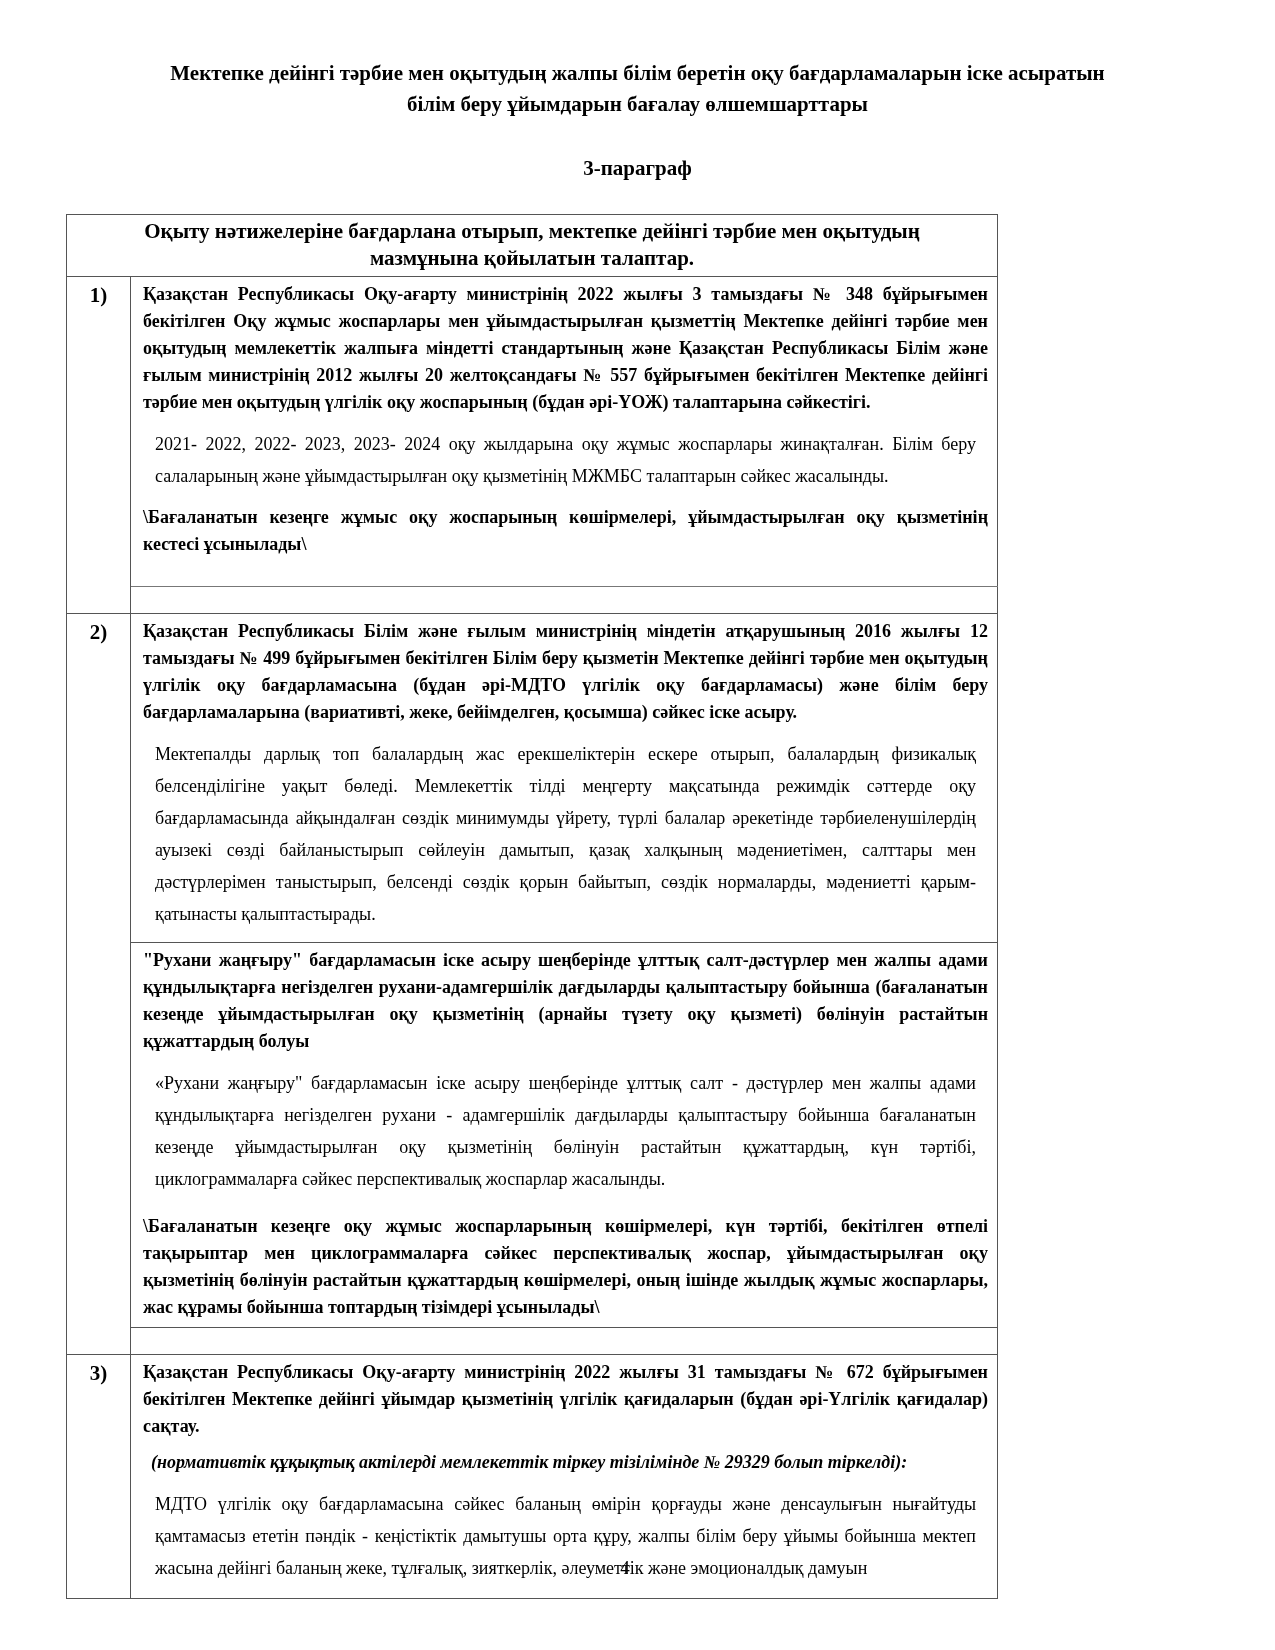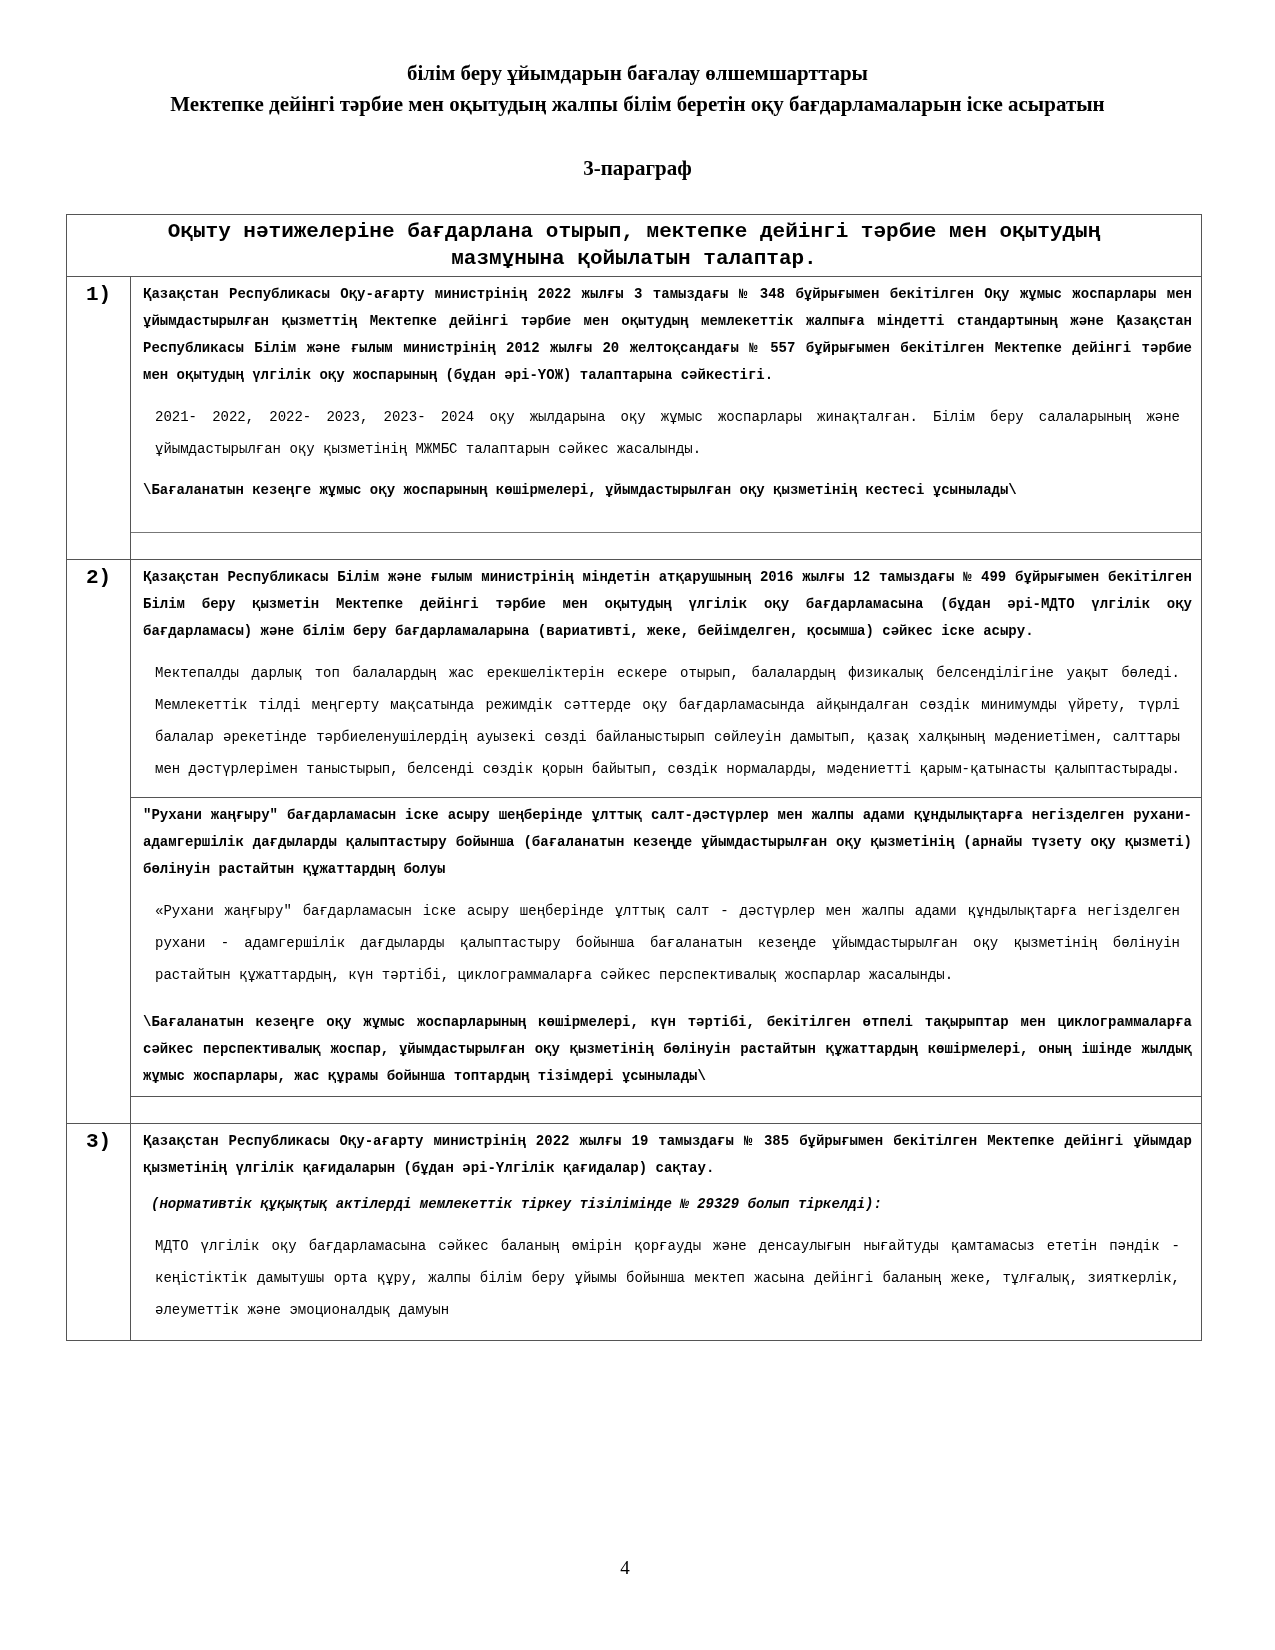--- a/index.html
+++ b/index.html
@@ -9,56 +9,56 @@
   }
   .title {
     position: absolute; left: 60px; width: 1155px; top: 58px;
     text-align: center; font-weight: bold; font-size: 21px; line-height: 31px;
   }
   .para-label {
     position: absolute; left: 60px; width: 1155px; top: 155px;
     text-align: center; font-weight: bold; font-size: 21px; line-height: 26px;
   }
   .doc-table {
-    position: absolute; left: 66px; top: 214px; width: 1136px;
-    border-collapse: collapse; table-layout: fixed; font-family: Liberation Mono, monospace;
+    position: absolute; left: 66px; top: 214px; width: 932px;
+    border-collapse: collapse; table-layout: fixed;
   }
   .doc-table td {
     border: 1.5px solid #555; vertical-align: top; padding: 0;
   }
   .col-num { width: 64px; }
   .header-cell {
     text-align: center; font-weight: bold; font-size: 21px; line-height: 27px;
     padding: 3px 40px 4px 40px !important;
   }
   .num-cell {
     text-align: center; font-weight: bold; font-size: 21px; padding-top: 6px !important;
   }
-  .content-cell { padding: 4px 9px 6px 12px !important; font-size: 14px; }
+  .content-cell { padding: 4px 9px 6px 12px !important; font-size: 18px; }
   .bold-just {
     font-weight: bold; text-align: justify; line-height: 27px; margin: 0;
   }
   .normal-just {
     font-weight: normal; text-align: justify; line-height: 32px; margin: 12px;
   }
   .italic-bold {
     font-weight: bold; font-style: italic; line-height: 28px; margin: 8px; text-align: justify;
   }
   .spacer-cell { height: 26px; }
   .page-number {
     position: absolute; left: 0; width: 1250px; top: 1557px;
     text-align: center; font-size: 19px;
   }
 </style>
 </head>
 <body>
 
 <div class="title">
+  <div>Мектепке дейінгі тәрбие мен оқытудың жалпы білім беретін оқу бағдарламаларын іске асыратын</div>
   <div>білім беру ұйымдарын бағалау өлшемшарттары</div>
-  <div>Мектепке дейінгі тәрбие мен оқытудың жалпы білім беретін оқу бағдарламаларын іске асыратын</div>
 </div>
 
 <div class="para-label">3-параграф</div>
 
 <table class="doc-table">
   <colgroup>
     <col class="col-num">
     <col>
   </colgroup>
   <tbody>
@@ -92,21 +92,21 @@
       <p class="bold-just" style="margin-top:18px;">\Бағаланатын кезеңге оқу жұмыс жоспарларының көшірмелері, күн тәртібі, бекітілген өтпелі тақырыптар мен циклограммаларға сәйкес перспективалық жоспар, ұйымдастырылған оқу қызметінің бөлінуін растайтын құжаттардың көшірмелері, оның ішінде жылдық жұмыс жоспарлары, жас құрамы бойынша топтардың тізімдері ұсынылады\</p>
     </td>
   </tr>
   <tr>
     <td class="spacer-cell"></td>
   </tr>
 
   <tr>
     <td class="num-cell">3)</td>
     <td class="content-cell" style="padding-bottom:2px !important;">
-      <p class="bold-just">Қазақстан Республикасы Оқу-ағарту министрінің 2022 жылғы 19 тамыздағы № 385 бұйрығымен бекітілген Мектепке дейінгі ұйымдар қызметінің үлгілік қағидаларын (бұдан әрі-Үлгілік қағидалар) сақтау.</p>
+      <p class="bold-just">Қазақстан Республикасы Оқу-ағарту министрінің 2022 жылғы 31 тамыздағы № 672 бұйрығымен бекітілген Мектепке дейінгі ұйымдар қызметінің үлгілік қағидаларын (бұдан әрі-Үлгілік қағидалар) сақтау.</p>
       <p class="italic-bold">(нормативтік құқықтық актілерді мемлекеттік тіркеу тізілімінде № 29329 болып тіркелді):</p>
       <p class="normal-just">МДТО үлгілік оқу бағдарламасына сәйкес баланың өмірін қорғауды және денсаулығын нығайтуды қамтамасыз ететін пәндік - кеңістіктік дамытушы орта құру, жалпы білім беру ұйымы бойынша мектеп жасына дейінгі баланың жеке, тұлғалық, зияткерлік, әлеуметтік және эмоционалдық дамуын</p>
     </td>
   </tr>
 </tbody>
   </table>
 
 <div class="page-number">4</div>
 
 </body></html>

